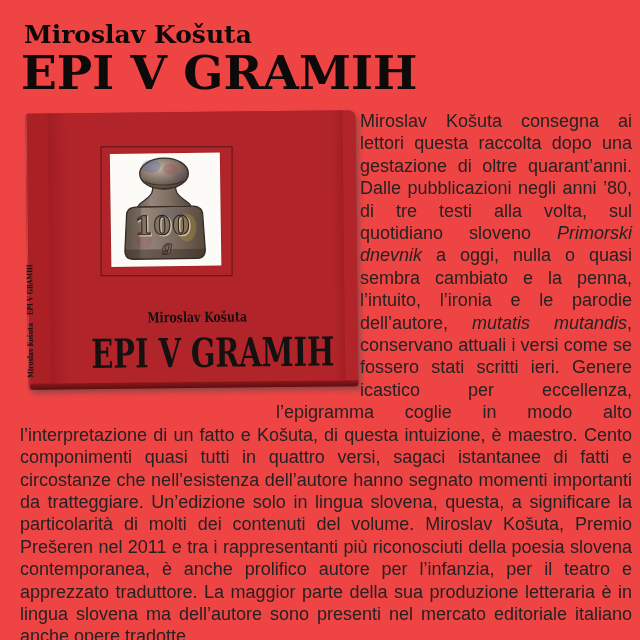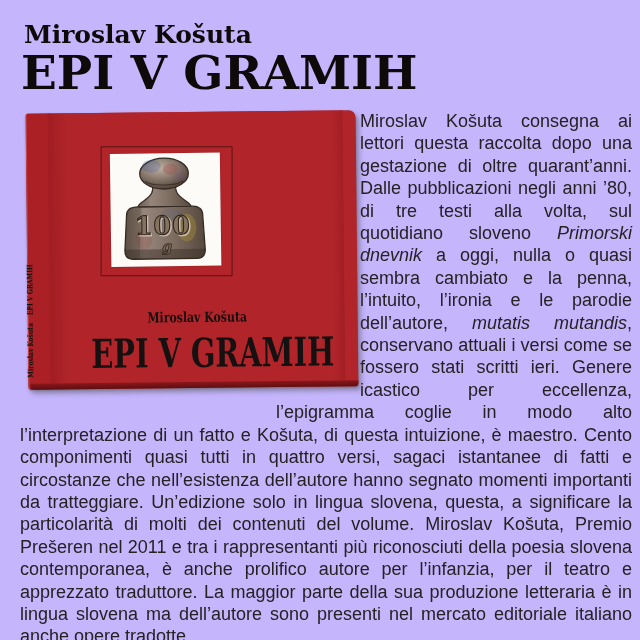--- a/index.html
+++ b/index.html
@@ -1,16 +1,16 @@
 <!DOCTYPE html>
 <html><head>
 <meta charset="utf-8">
 <style>
   html,body{margin:0;padding:0;background:#ffffff;}
-  .sheet{position:relative;width:640px;height:640px;background:#c4b5fd;overflow:hidden;
+  .sheet{position:relative;width:640px;height:640px;background:#ef4444;overflow:hidden;
          font-family:"Liberation Sans",sans-serif;color:#262122;}
   
   .hdr{padding:20px 0 0 24px;}
   .hdr-author{font-family:"DejaVu Serif",serif;font-weight:700;font-size:25px;line-height:30px;color:#0d0a09;}
   .hdr-title{font-family:"DejaVu Serif",serif;font-weight:700;font-size:47px;line-height:46px;color:#0d0a09;margin-left:-3px;letter-spacing:0px;}
   
   .content{margin:14px 8px 0 20px;width:612px;}
   .cover-float{float:left;width:340px;height:284px;position:relative;}
   .step-float{float:left;clear:left;width:256px;height:27px;}
   

